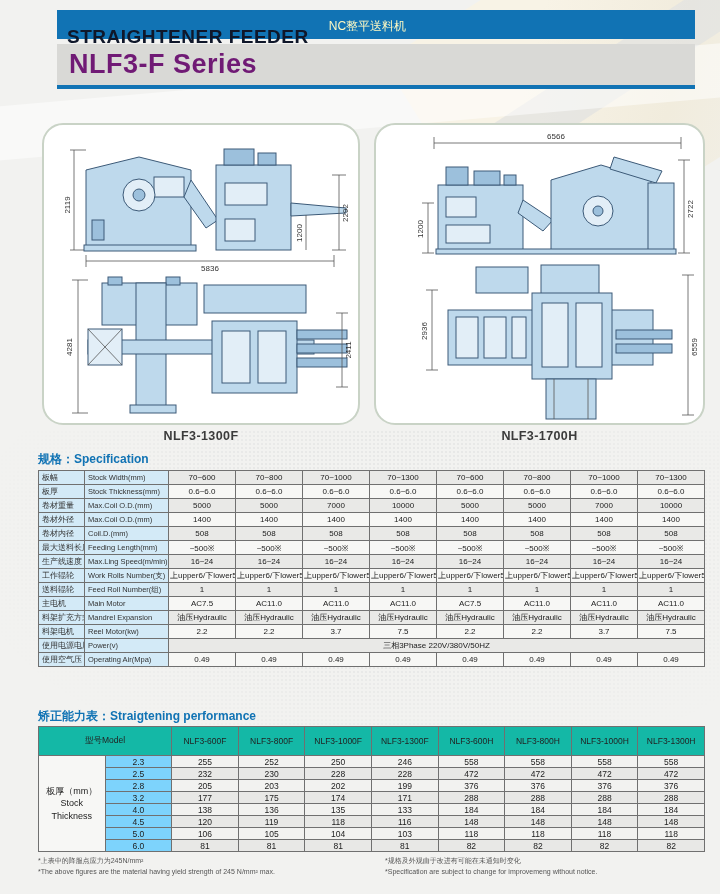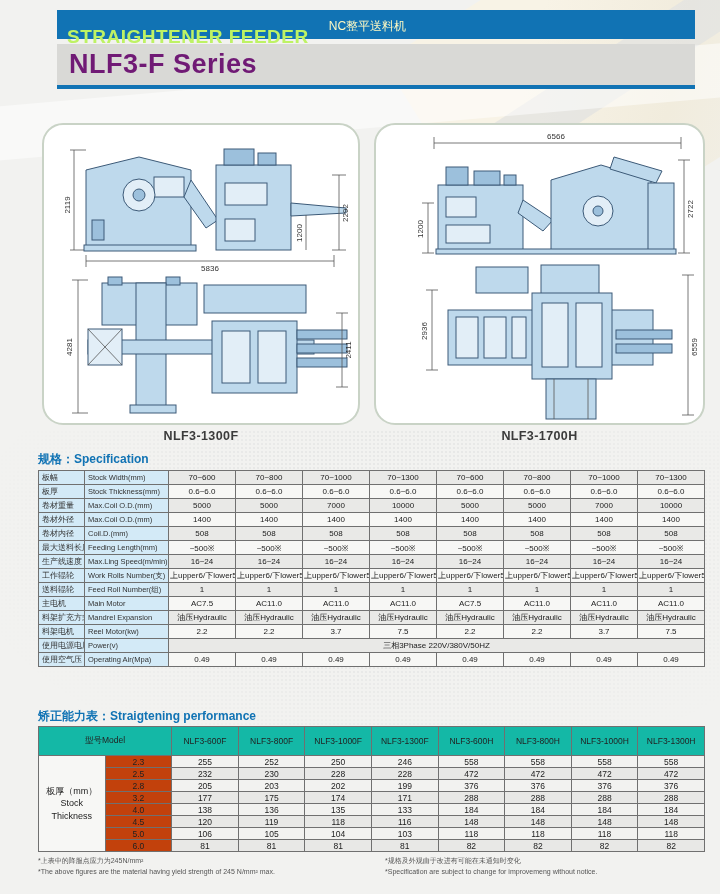--- a/index.html
+++ b/index.html
@@ -20,21 +20,21 @@
     background:rgba(255,255,255,.5); transform:rotate(-5deg); }
   .deco-dots { position:absolute; left:0; top:430px; width:720px; height:330px;
     background-image:radial-gradient(rgba(110,118,128,.16) 0.8px, transparent 1px);
     background-size:4px 4px; opacity:.5;
     -webkit-mask-image:radial-gradient(ellipse at 55% 35%, #000 35%, transparent 78%);
             mask-image:radial-gradient(ellipse at 55% 35%, #000 35%, transparent 78%); }
 
   
   .topbar { position:absolute; left:57px; top:10px; width:638px; height:29px;
     background:#1173b4; display:flex; align-items:center; }
-  .topbar-title { color:#bef264; font-weight:bold; font-size:19px; letter-spacing:.5px; padding-left:10px;margin-top:24px; }
+  .topbar-title { color:#0f172a; font-weight:bold; font-size:19px; letter-spacing:.5px; padding-left:10px;margin-top:24px; }
   .topbar-zh { color:#fef9c3; font-size:12px; margin-left:20px; margin-top:3px; }
   .seriesband { position:absolute; left:57px; top:44px; width:638px; height:41px; background:#d9d9d6; }
   .series-title { color:#701a75; font-size:27px; font-weight:bold; padding:5px 0 0 12px; letter-spacing:.5px; }
   .blueline { position:absolute; left:57px; top:85px; width:638px; height:4px; background:#1173b4; }
 
   
   .panel { position:absolute; top:123px; height:302px; background:#fff;
     border:2px solid #c9d3c6; border-radius:21px; }
   .panel-left { left:42px; width:318px; }
   .panel-right { left:374px; width:331px; }
@@ -62,21 +62,21 @@
   .spec-table { top:470px; font-size:8px; }
   .spec-table td { height:14px; padding:0 1px; }
   .spec-table td.lz { width:46px; background:#d3eaf7; text-align:left; padding-left:3px; color:#333; }
   .spec-table td.le { width:84px; background:#d3eaf7; text-align:left; padding-left:3px; font-size:7.5px; color:#333; }
   .spec-table tr:nth-child(odd)  td.v { background:#e9e9e7; }
   .spec-table tr:nth-child(even) td.v { background:#f7f7f5; }
 
   .perf-table { top:726px; font-size:8.5px; }
   .perf-table td { height:12px; padding:0 1px; }
   .perf-table .hdr td { height:29px; background:#14b8a6; }
-  .perf-table td.thick { width:38px; background:#c2410c; }
+  .perf-table td.thick { width:38px; background:#7dd3fc; }
   .perf-table td.biglabel { width:92px; background:#f7f7f5; font-size:9px; line-height:1.4; white-space:normal; }
   .perf-table tr.r-even td.v { background:#f2f2f0; }
   .perf-table tr.r-odd  td.v { background:#e8e8e6; }
 
   
   .footnote { position:absolute; top:856px; font-size:7px; color:#555; line-height:1.55; }
   .footnote.fl { left:38px; width:330px; }
   .footnote.fr { left:385px; width:320px; }
 </style>
 </head>

